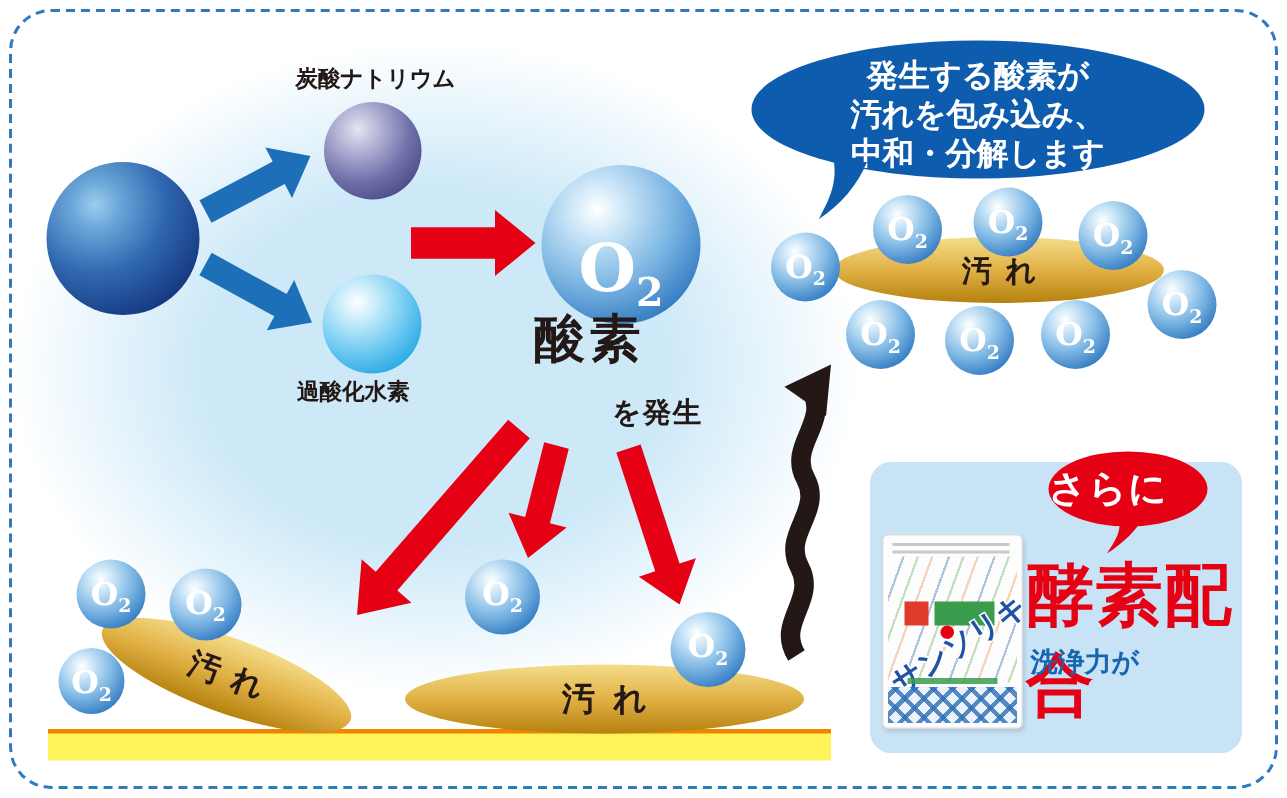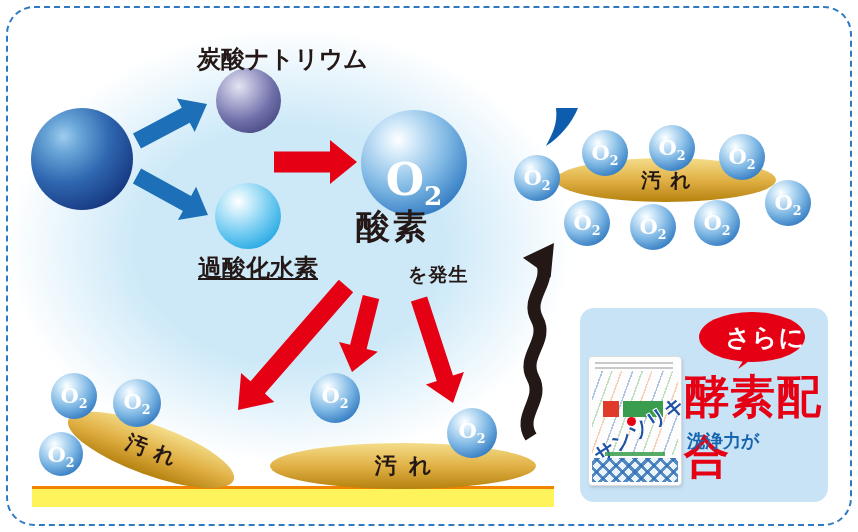--- a/index.html
+++ b/index.html
@@ -29,21 +29,21 @@
   .sphere-navy{background:radial-gradient(circle at 32% 28%, #9ecdef 0%, #6aa6d8 16%, #2f67b0 46%, #173a82 78%, #122f6b 100%);}
   .sphere-purple{background:radial-gradient(circle at 35% 28%, #e4e4f3 0%, #adadd2 26%, #6e6ea9 56%, #45457f 86%, #3b3b75 100%);}
   .sphere-cyan{background:radial-gradient(circle at 35% 28%, #ffffff 0%, #c2eafa 22%, #64c5ef 56%, #1ba3e0 86%, #1295d6 100%);}
   .sphere-o2{background:radial-gradient(circle at 35% 28%, #ffffff 0%, #d2e9f9 16%, #7fb8e4 48%, #2e77c0 82%, #1b5ca8 100%);}
   .o2{font-family:"DejaVu Serif","Liberation Serif",serif;font-weight:bold;color:#fff;line-height:1;}
   .o2 sub{font-size:.6em;line-height:0;}
   .o2-small{font-size:21px;margin-top:12px;}
   .o2-big{font-size:44px;margin-top:48px;}
 
   
-  .molecule-label{position:absolute;font-weight:bold;font-size:24px;white-space:nowrap;
+  .molecule-label{position:absolute;font-weight:bold;font-size:15px;white-space:nowrap;
                   color:var(--text-black,#231815);}
 
   
   .oxygen-name{position:absolute;left:356px;top:209px;font-size:34px;font-weight:900;
                letter-spacing:3px;line-height:1;color:var(--text-black,#231815);}
   .oxygen-suffix{position:absolute;left:408px;top:262px;font-size:19px;font-weight:bold;
                  letter-spacing:1px;color:var(--text-black,#231815);}
 
   
   .layer{position:absolute;left:0;top:0;pointer-events:none;}
@@ -51,23 +51,23 @@
   
   .bubble{position:absolute;left:501px;top:27px;width:302px;height:92px;border-radius:50%;
           background:var(--bubble-blue,#0e5cad);color:#fff;font-weight:bold;text-align:center;}
   .bubble .line{font-size:21px;line-height:26px;}
   .bubble-inner{padding-top:11px;}
   .tail{position:absolute;}
 
   
   .panel{position:absolute;left:580px;top:308px;width:248px;height:194px;border-radius:14px;
          background:var(--panel-blue,#c9e3f6);}
-  .badge{position:absolute;left:699px;top:312px;width:106px;height:50px;border-radius:50%;
+  .badge{position:absolute;left:699px;top:301px;width:106px;height:50px;border-radius:50%;
          background:var(--accent-red,#e50014);color:#fff;font-weight:bold;font-size:25px;
-         line-height:50px;text-align:right;letter-spacing:1px;}
+         line-height:50px;text-align:left;letter-spacing:1px;}
   .promo-intro{position:absolute;left:682px;top:370px;font-size:18px;font-weight:bold;
                color:var(--product-navy,#15153f);}
   .promo-feature{position:absolute;left:684px;top:367px;font-size:45px;font-weight:700;
                  letter-spacing:1px;color:var(--accent-red,#e50014);}
   .promo-benefit1{position:absolute;left:687px;top:429px;font-size:18px;font-weight:bold;
                   color:var(--benefit-blue,#1565af);}
   .promo-benefit2{position:absolute;left:687px;top:452px;font-size:22px;font-weight:bold;
                   color:var(--benefit-blue,#1565af);}
 
   
@@ -166,25 +166,32 @@
     <span class="o2 o2-small"><span>O</span><sub>2</sub></span>
   </div>
   <div class="sphere sphere-o2" style="left:630px;top:204px;width:46px;height:46px;">
     <span class="o2 o2-small"><span>O</span><sub>2</sub></span>
   </div>
   <div class="sphere sphere-o2" style="left:694px;top:200px;width:46px;height:46px;">
     <span class="o2 o2-small"><span>O</span><sub>2</sub></span>
   </div>
 
   <div class="molecule-label" style="left:197px;top:43px;">炭酸ナトリウム</div>
-  <div class="molecule-label" style="left:198px;top:252px;text-decoration:underline;">過酸化水素</div>
+  <div class="molecule-label" style="left:198px;top:252px;">過酸化水素</div>
 
   <div class="oxygen-name">酸素</div>
   <div class="oxygen-suffix">を発生</div>
 
+  <div class="bubble">
+    <div class="bubble-inner">
+      <div class="line">発生する酸素が</div>
+      <div class="line">汚れを包み込み、</div>
+      <div class="line">中和・分解します</div>
+    </div>
+  </div>
   <svg class="tail" style="left:546px;top:106px;" width="34" height="42">
     <path d="M10,2 C12,18 6,28 0,40 C14,31 26,17 32,2 Z" style="fill:var(--bubble-blue,#0e5cad)"></path>
   </svg>
 
   <div class="panel"></div>
 
   <div class="package">
     <div class="pkg-seal-line" style="top:5px;"></div>
     <div class="pkg-seal-line" style="top:10px;"></div>
     <div class="pkg-stripes"></div>

